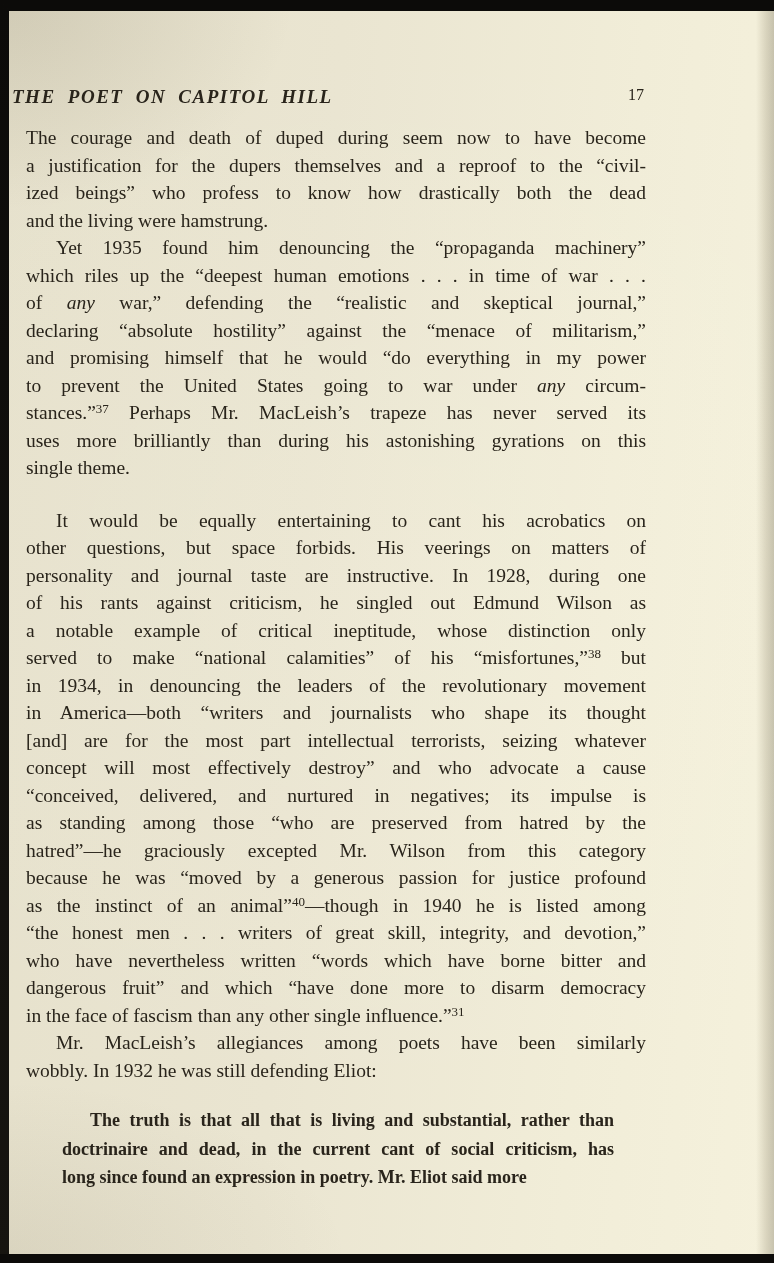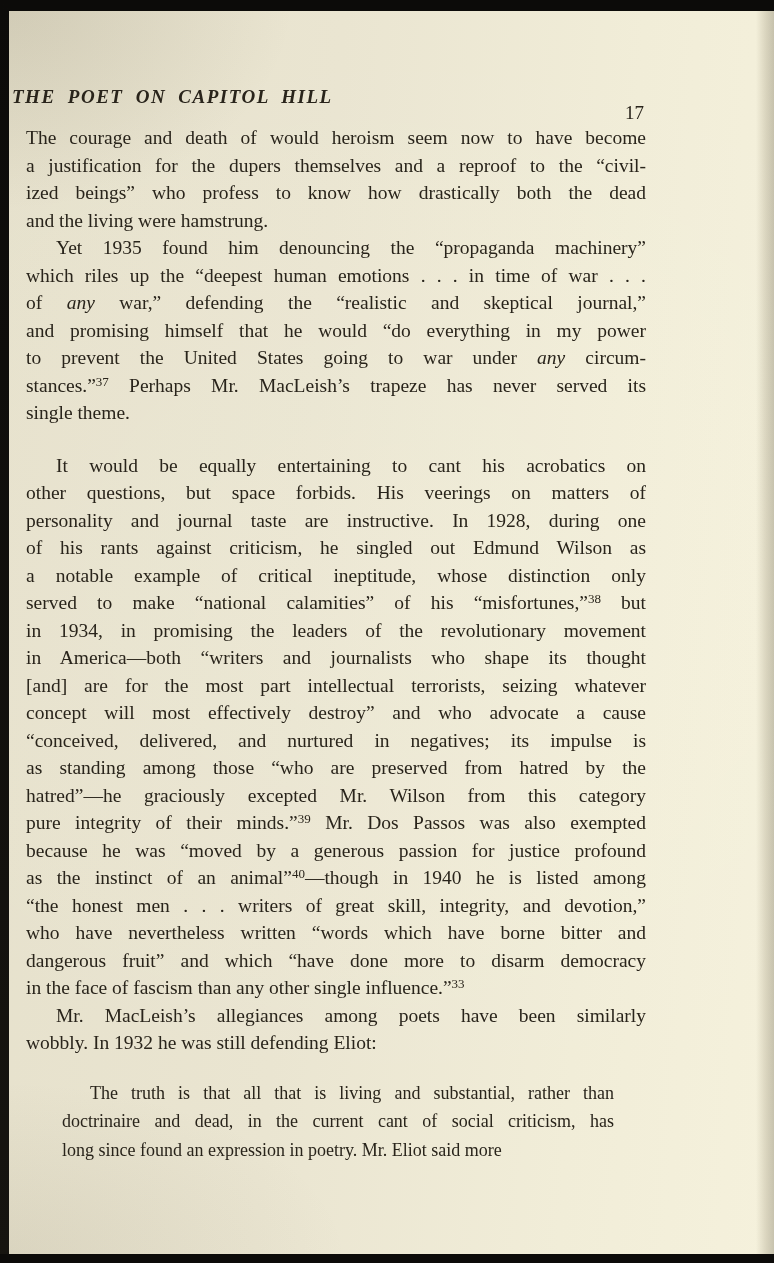--- a/index.html
+++ b/index.html
@@ -20,84 +20,85 @@
   .bar-bottom{position:absolute;left:0;right:0;bottom:0;height:9px;background:#0c0b09;}
   .edge-right{
     position:absolute;top:11px;bottom:9px;right:0;width:18px;pointer-events:none;
     background:linear-gradient(to right, rgba(125,115,88,0) 0%, rgba(125,115,88,.22) 55%, rgba(92,86,66,.30) 100%);
   }
   .header{position:absolute;top:86px;left:26px;width:620px;height:26px;}
   .title{
     text-align:left;font-style:italic;font-weight:bold;font-size:19px;
     letter-spacing:1.5px;word-spacing:6px;transform:translateX(-14px);
   }
-  .pagenum{position:absolute;right:2px;top:16px;font-size:19px;}
+  .pagenum{position:absolute;right:2px;top:0;font-size:16px;}
   .text-block{position:absolute;top:124px;left:26px;width:620px;font-size:19.5px;line-height:27.5px;}
   .paragraph{margin:0;}
   .section-gap{margin-top:25px;}
   .line{text-align:justify;text-align-last:justify;}
   .line.last{text-align-last:left;}
   .line.indent{text-indent:30px;}
   sup{font-size:13px;line-height:0;position:relative;top:-.45em;vertical-align:baseline;}
   i{font-style:italic;}
-  .blockquote{margin-top:22px;margin-left:36px;width:552px;font-size:18px;line-height:28.5px;}
+  .blockquote{margin-top:22px;margin-left:36px;width:552px;font-size:18px;line-height:28.5px;font-weight:bold;}
   .blockquote .line.indent{text-indent:28px;}
 </style>
 </head>
 <body>
 
 <div class="scan">
   <div class="bar-top"></div>
   <div class="bar-left"></div>
   <div class="bar-bottom"></div>
   <div class="edge-right"></div>
 
   <div class="header">
     <div class="title">THE POET ON CAPITOL HILL</div>
     <div class="pagenum">17</div>
   </div>
 
   <div class="text-block">
 
   <div class="paragraph">
-        <div class="line">The courage and death of would heroism seem now to have become</div>
+        <div class="line">The courage and death of duped during seem now to have become</div>
         <div class="line">a justification for the dupers themselves and a reproof to the “civil-</div>
         <div class="line">ized beings” who profess to know how drastically both the dead</div>
         <div class="line last">and the living were hamstrung.</div>
       </div>
       <div class="paragraph">
         <div class="line indent">Yet 1935 found him denouncing the “propaganda machinery”</div>
         <div class="line">which riles up the “deepest human emotions . . . in time of war . . .</div>
         <div class="line">of <i>any</i> war,” defending the “realistic and skeptical journal,”</div>
+        <div class="line">declaring “absolute hostility” against the “menace of militarism,”</div>
         <div class="line">and promising himself that he would “do everything in my power</div>
         <div class="line">to prevent the United States going to war under <i>any</i> circum-</div>
         <div class="line">stances.”<sup>37</sup> Perhaps Mr. MacLeish’s trapeze has never served its</div>
+        <div class="line">uses more brilliantly than during his astonishing gyrations on this</div>
         <div class="line last">single theme.</div>
       </div>
       <div class="paragraph section-gap">
         <div class="line indent">It would be equally entertaining to cant his acrobatics on</div>
         <div class="line">other questions, but space forbids. His veerings on matters of</div>
         <div class="line">personality and journal taste are instructive. In 1928, during one</div>
         <div class="line">of his rants against criticism, he singled out Edmund Wilson as</div>
         <div class="line">a notable example of critical ineptitude, whose distinction only</div>
         <div class="line">served to make “national calamities” of his “misfortunes,”<sup>38</sup> but</div>
-        <div class="line">in 1934, in promising the leaders of the revolutionary movement</div>
+        <div class="line">in 1934, in denouncing the leaders of the revolutionary movement</div>
         <div class="line">in America—both “writers and journalists who shape its thought</div>
         <div class="line">[and] are for the most part intellectual terrorists, seizing whatever</div>
         <div class="line">concept will most effectively destroy” and who advocate a cause</div>
         <div class="line">“conceived, delivered, and nurtured in negatives; its impulse is</div>
         <div class="line">as standing among those “who are preserved from hatred by the</div>
         <div class="line">hatred”—he graciously excepted Mr. Wilson from this category</div>
-        <div class="line">pure integrity of their minds.”<sup>39</sup> Mr. Dos Passos was also exempted</div>
         <div class="line">because he was “moved by a generous passion for justice profound</div>
         <div class="line">as the instinct of an animal”<sup>40</sup>—though in 1940 he is listed among</div>
         <div class="line">“the honest men . . . writers of great skill, integrity, and devotion,”</div>
         <div class="line">who have nevertheless written “words which have borne bitter and</div>
         <div class="line">dangerous fruit” and which “have done more to disarm democracy</div>
-        <div class="line last">in the face of fascism than any other single influence.”<sup>33</sup></div>
+        <div class="line last">in the face of fascism than any other single influence.”<sup>31</sup></div>
       </div>
       <div class="paragraph">
         <div class="line indent">Mr. MacLeish’s allegiances among poets have been similarly</div>
         <div class="line last">wobbly. In 1932 he was still defending Eliot:</div>
       </div>
       <div class="blockquote">
         <div class="line indent">The truth is that all that is living and substantial, rather than</div>
         <div class="line">doctrinaire and dead, in the current cant of social criticism, has</div>
         <div class="line last">long since found an expression in poetry. Mr. Eliot said more</div>
       </div>

